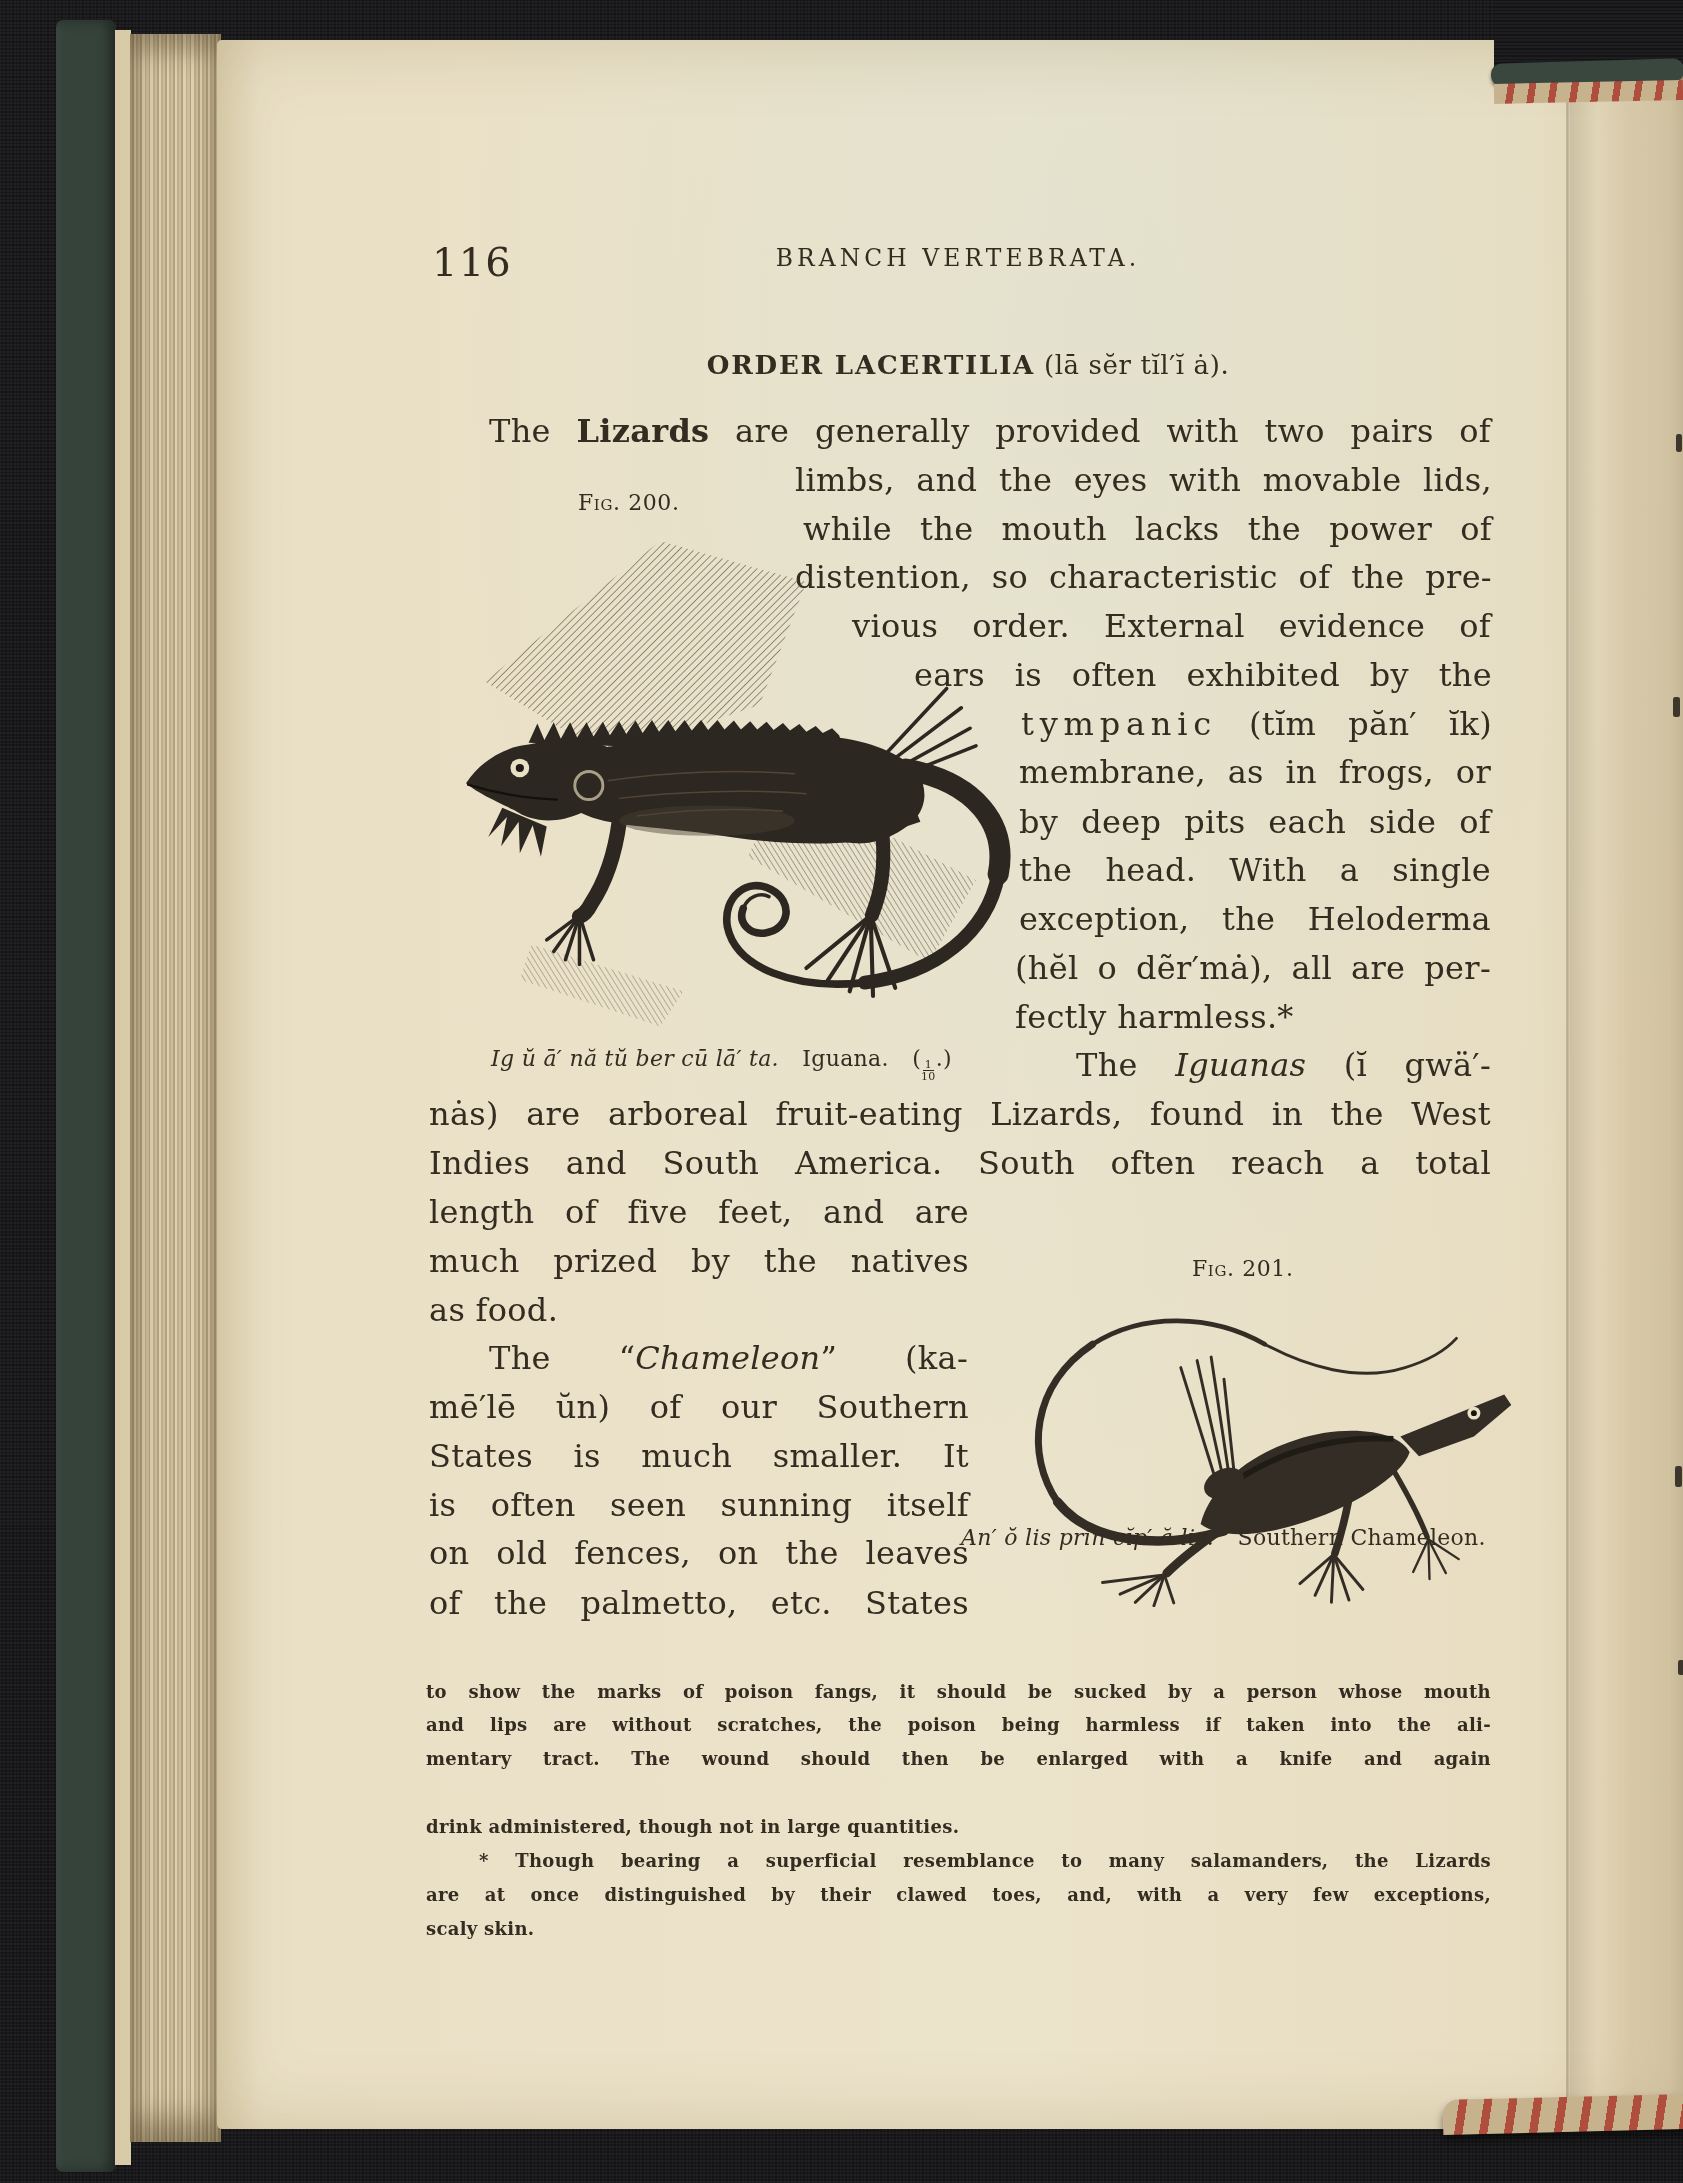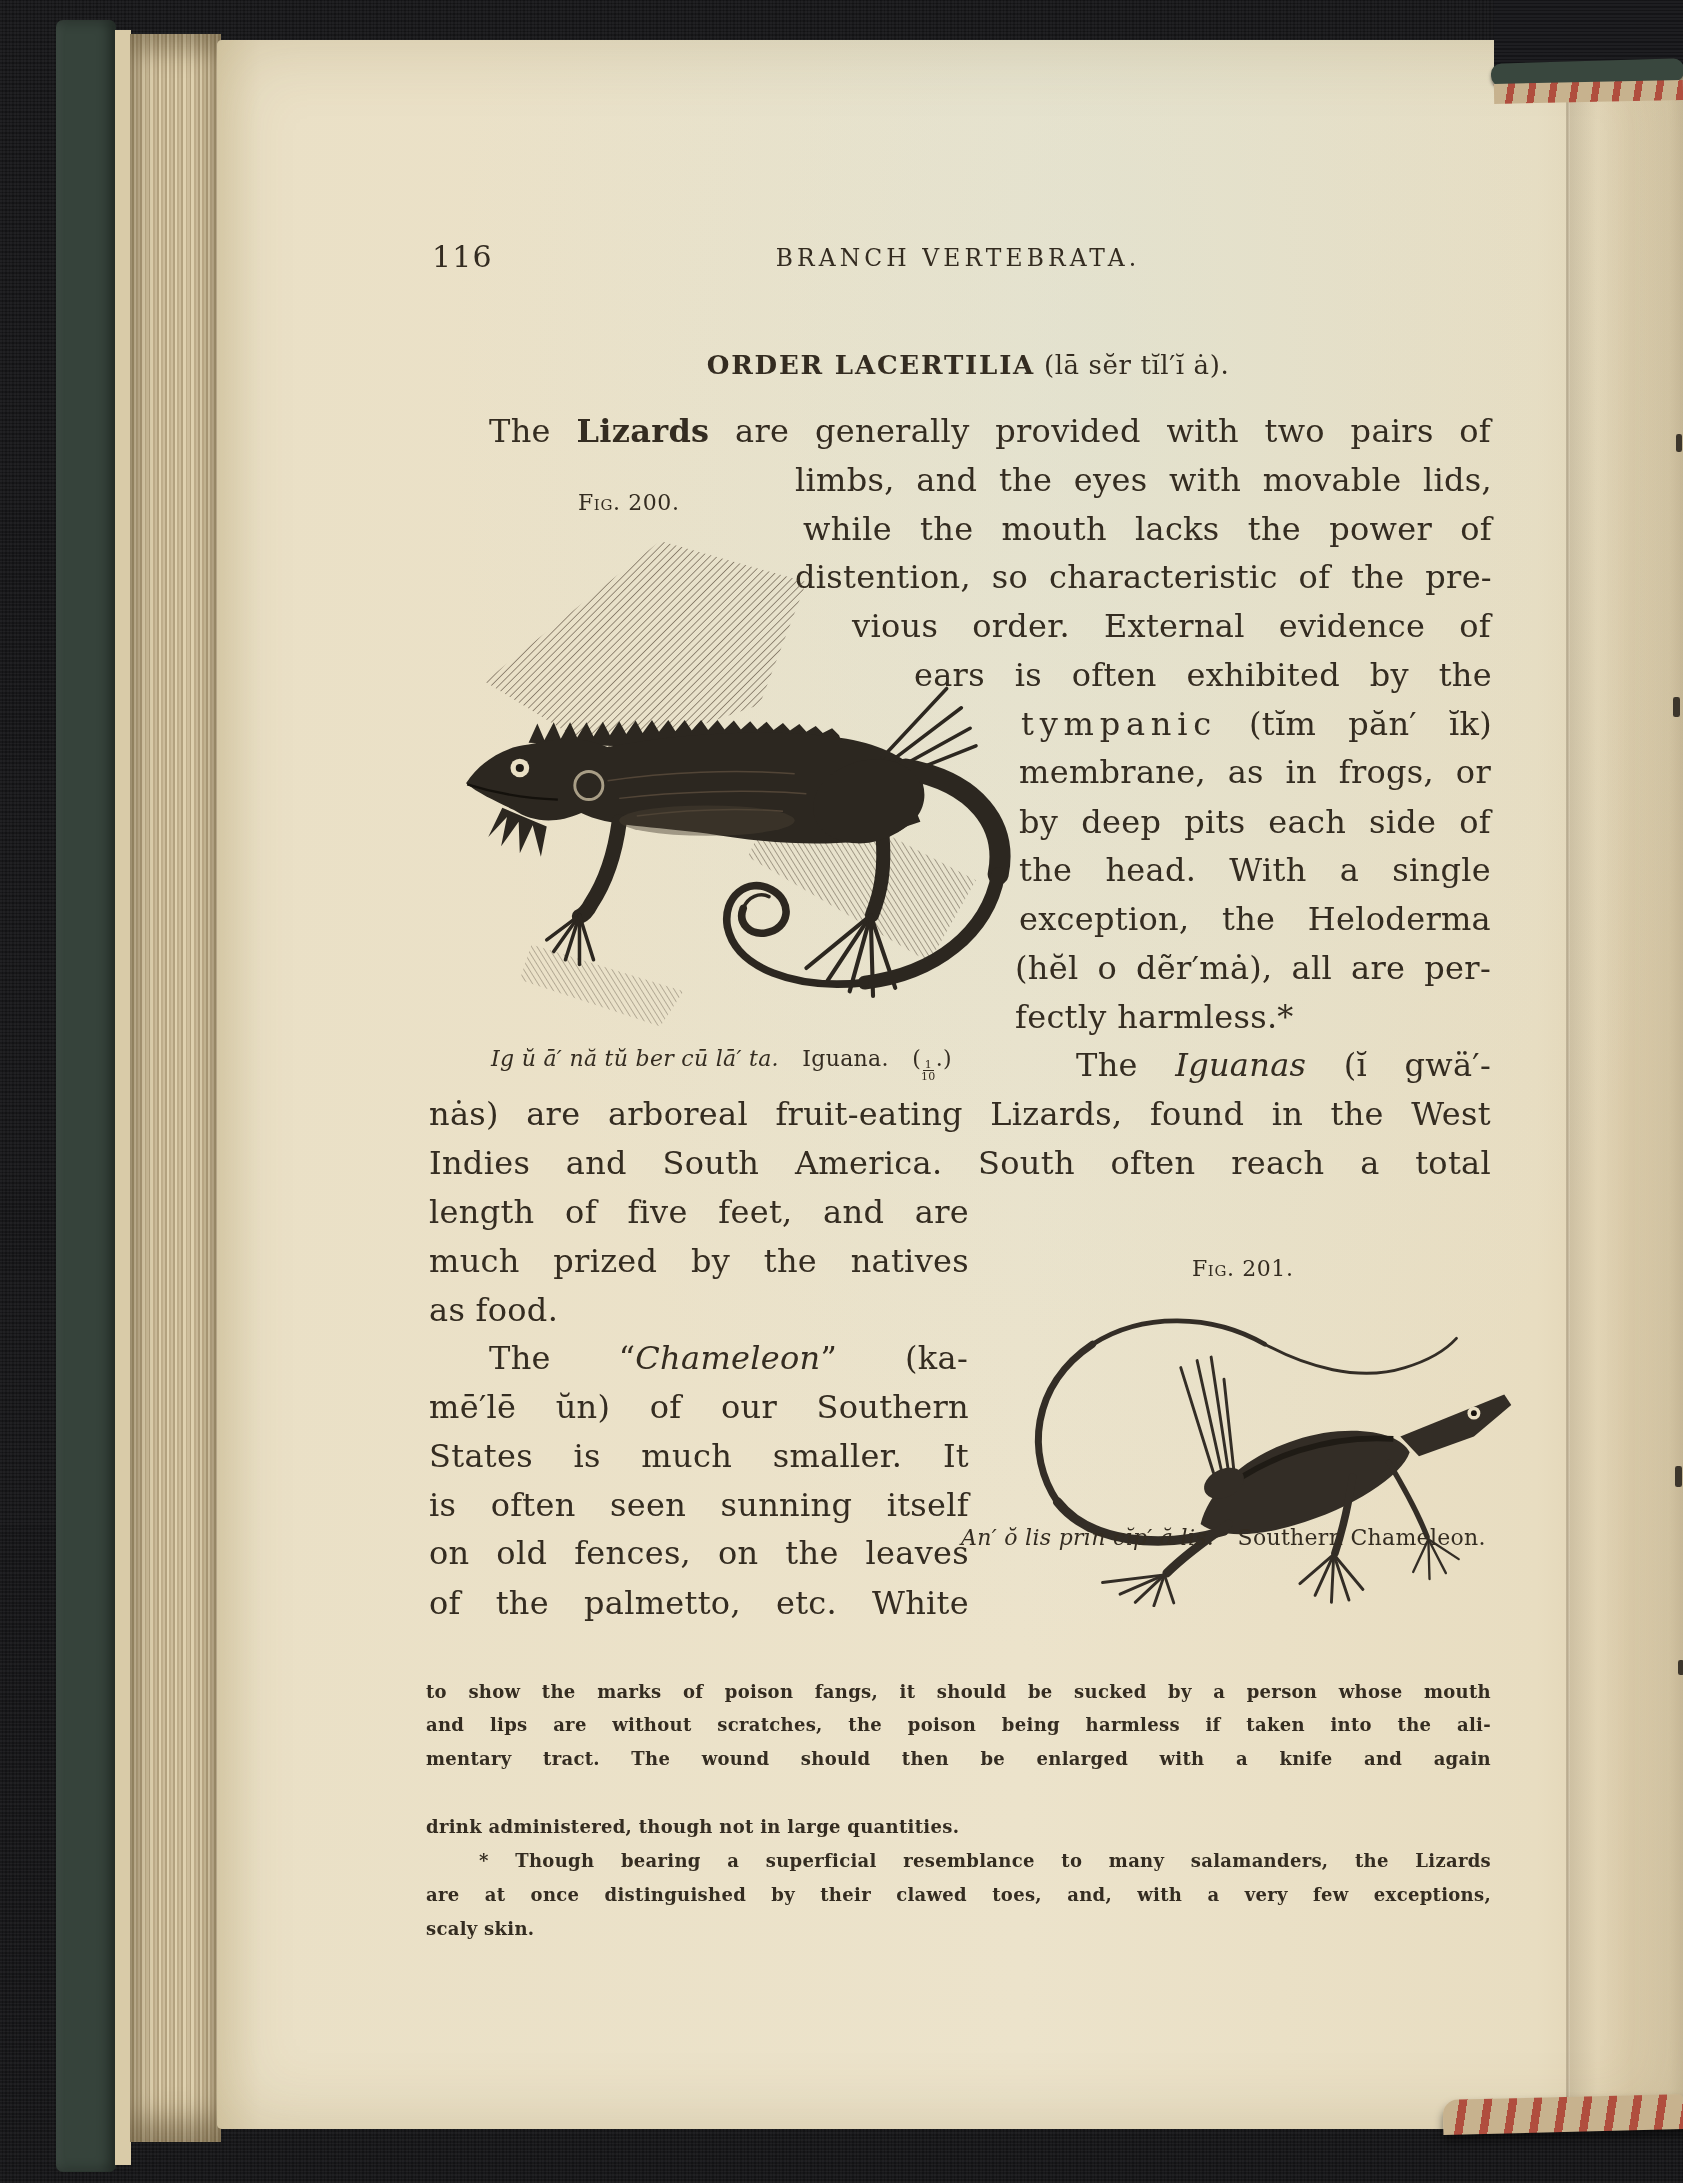--- a/index.html
+++ b/index.html
@@ -40,21 +40,21 @@
         border-radius:15px 5.8px 0 0;
         background:repeating-linear-gradient(100deg, var(--band-tan) 0 16.4px, var(--red) 16.4px 24.6px);
         box-shadow:0 5.8px 8.2px rgba(0,0,0,.5);}
   .frag{position:absolute;background:#3d362c;border-radius:2.3px;}
   
   .ln{position:absolute;font-size:32px;line-height:1.1;letter-spacing:0.3px;}
   .j{text-align:justify;text-align-last:justify;}
   .nw{white-space:nowrap;}
   .b{font-weight:bold;}
   .i{font-style:italic;}
-  .pgnum{font-size:30px;letter-spacing:1.2px;}
+  .pgnum{font-size:40px;letter-spacing:1.2px;}
   .runhead{font-size:23.4px;letter-spacing:4.1px;transform:translateX(-50%);white-space:nowrap;}
   .sechead{font-size:26px;transform:translateX(-50%);white-space:nowrap;letter-spacing:0.6px;}
   .sechead .b{letter-spacing:1.8px;margin-top:36px;}
   .figlabel{font-size:22px;letter-spacing:0.6px;white-space:nowrap;}
   .sc{font-variant:small-caps;}
   .caption{font-size:22px;white-space:nowrap;}
   .caption .gap{display:inline-block;width:23.4px;}
   .fn{font-size:18px;line-height:1.05;font-weight:bold;}
   .lsp{letter-spacing:5.8px;}
   .frac{display:inline-flex;flex-direction:column;align-items:center;font-size:11px;line-height:1;vertical-align:-2.3px;}
@@ -96,21 +96,21 @@
     <div class="ln j" style="left:212px;top:1106px;width:1062px">Indies and South America.  South often reach a total</div>
 
     <div class="ln j" style="left:212px;top:1155px;width:540px">length of five feet, and are</div>
     <div class="ln j" style="left:212px;top:1204px;width:540px">much prized by the natives</div>
     <div class="ln nw" style="left:212px;top:1253px">as food.</div>
     <div class="ln j" style="left:272px;top:1301px;width:479px"><span>The “</span><span class="i">Chameleon</span><span>” (ka-</span></div>
     <div class="ln j" style="left:212px;top:1350px;width:540px">mē′lē ŭn) of our Southern</div>
     <div class="ln j" style="left:212px;top:1399px;width:540px">States is much smaller.  It</div>
     <div class="ln j" style="left:212px;top:1448px;width:540px">is often seen sunning itself</div>
     <div class="ln j" style="left:212px;top:1496px;width:540px">on old fences, on the leaves</div>
-    <div class="ln j" style="left:212px;top:1546px;width:540px">of the palmetto, etc.  White</div>
+    <div class="ln j" style="left:212px;top:1546px;width:540px">of the palmetto, etc.  States</div>
 
     <div class="ln figlabel" style="left:361px;top:451px"><span class="sc">Fig.</span> <span>200.</span></div>
 
     <svg style="left:215px;top:466px" width="585" height="538" viewBox="0 0 1000 920">
       <defs>
         <pattern id="hatchA" width="9" height="9" patternUnits="userSpaceOnUse" patternTransform="rotate(45)">
           <line x1="0" y1="0" x2="0" y2="9" stroke="#57493a" stroke-width="2.6"></line>
         </pattern>
         <pattern id="hatchB" width="8" height="8" patternUnits="userSpaceOnUse" patternTransform="rotate(-32)">
           <line x1="0" y1="0" x2="0" y2="8" stroke="#4e4334" stroke-width="2.3"></line>

